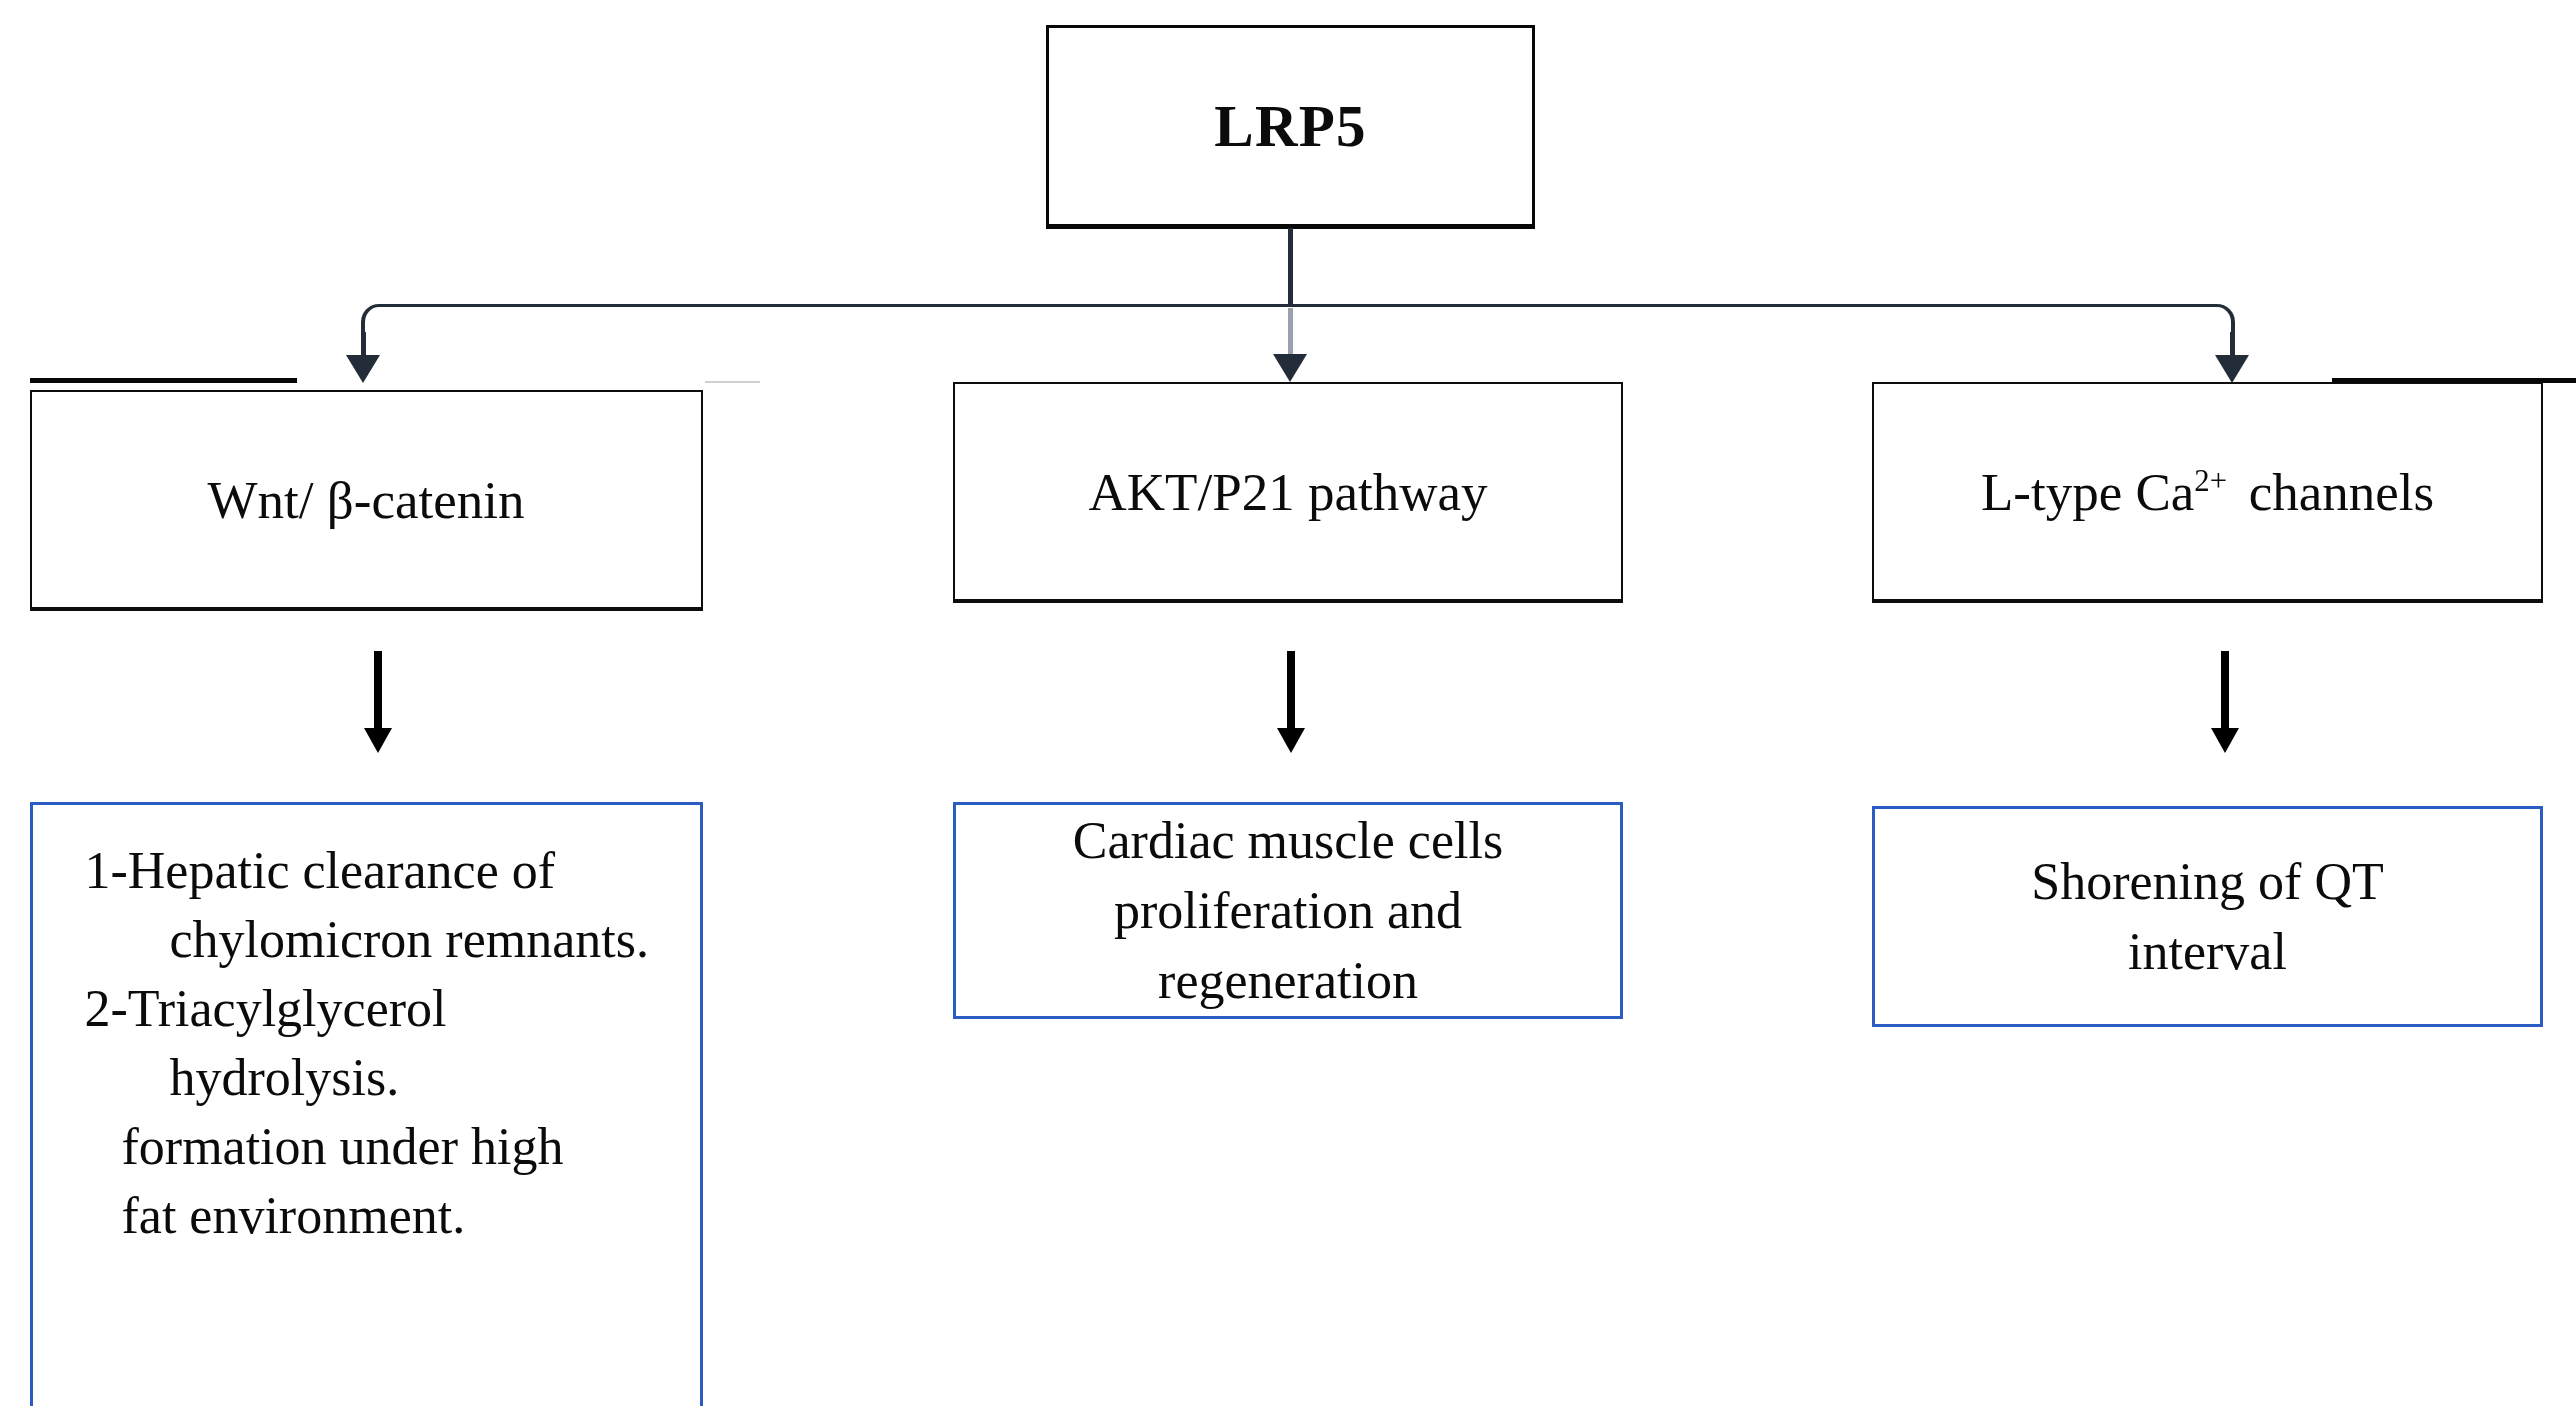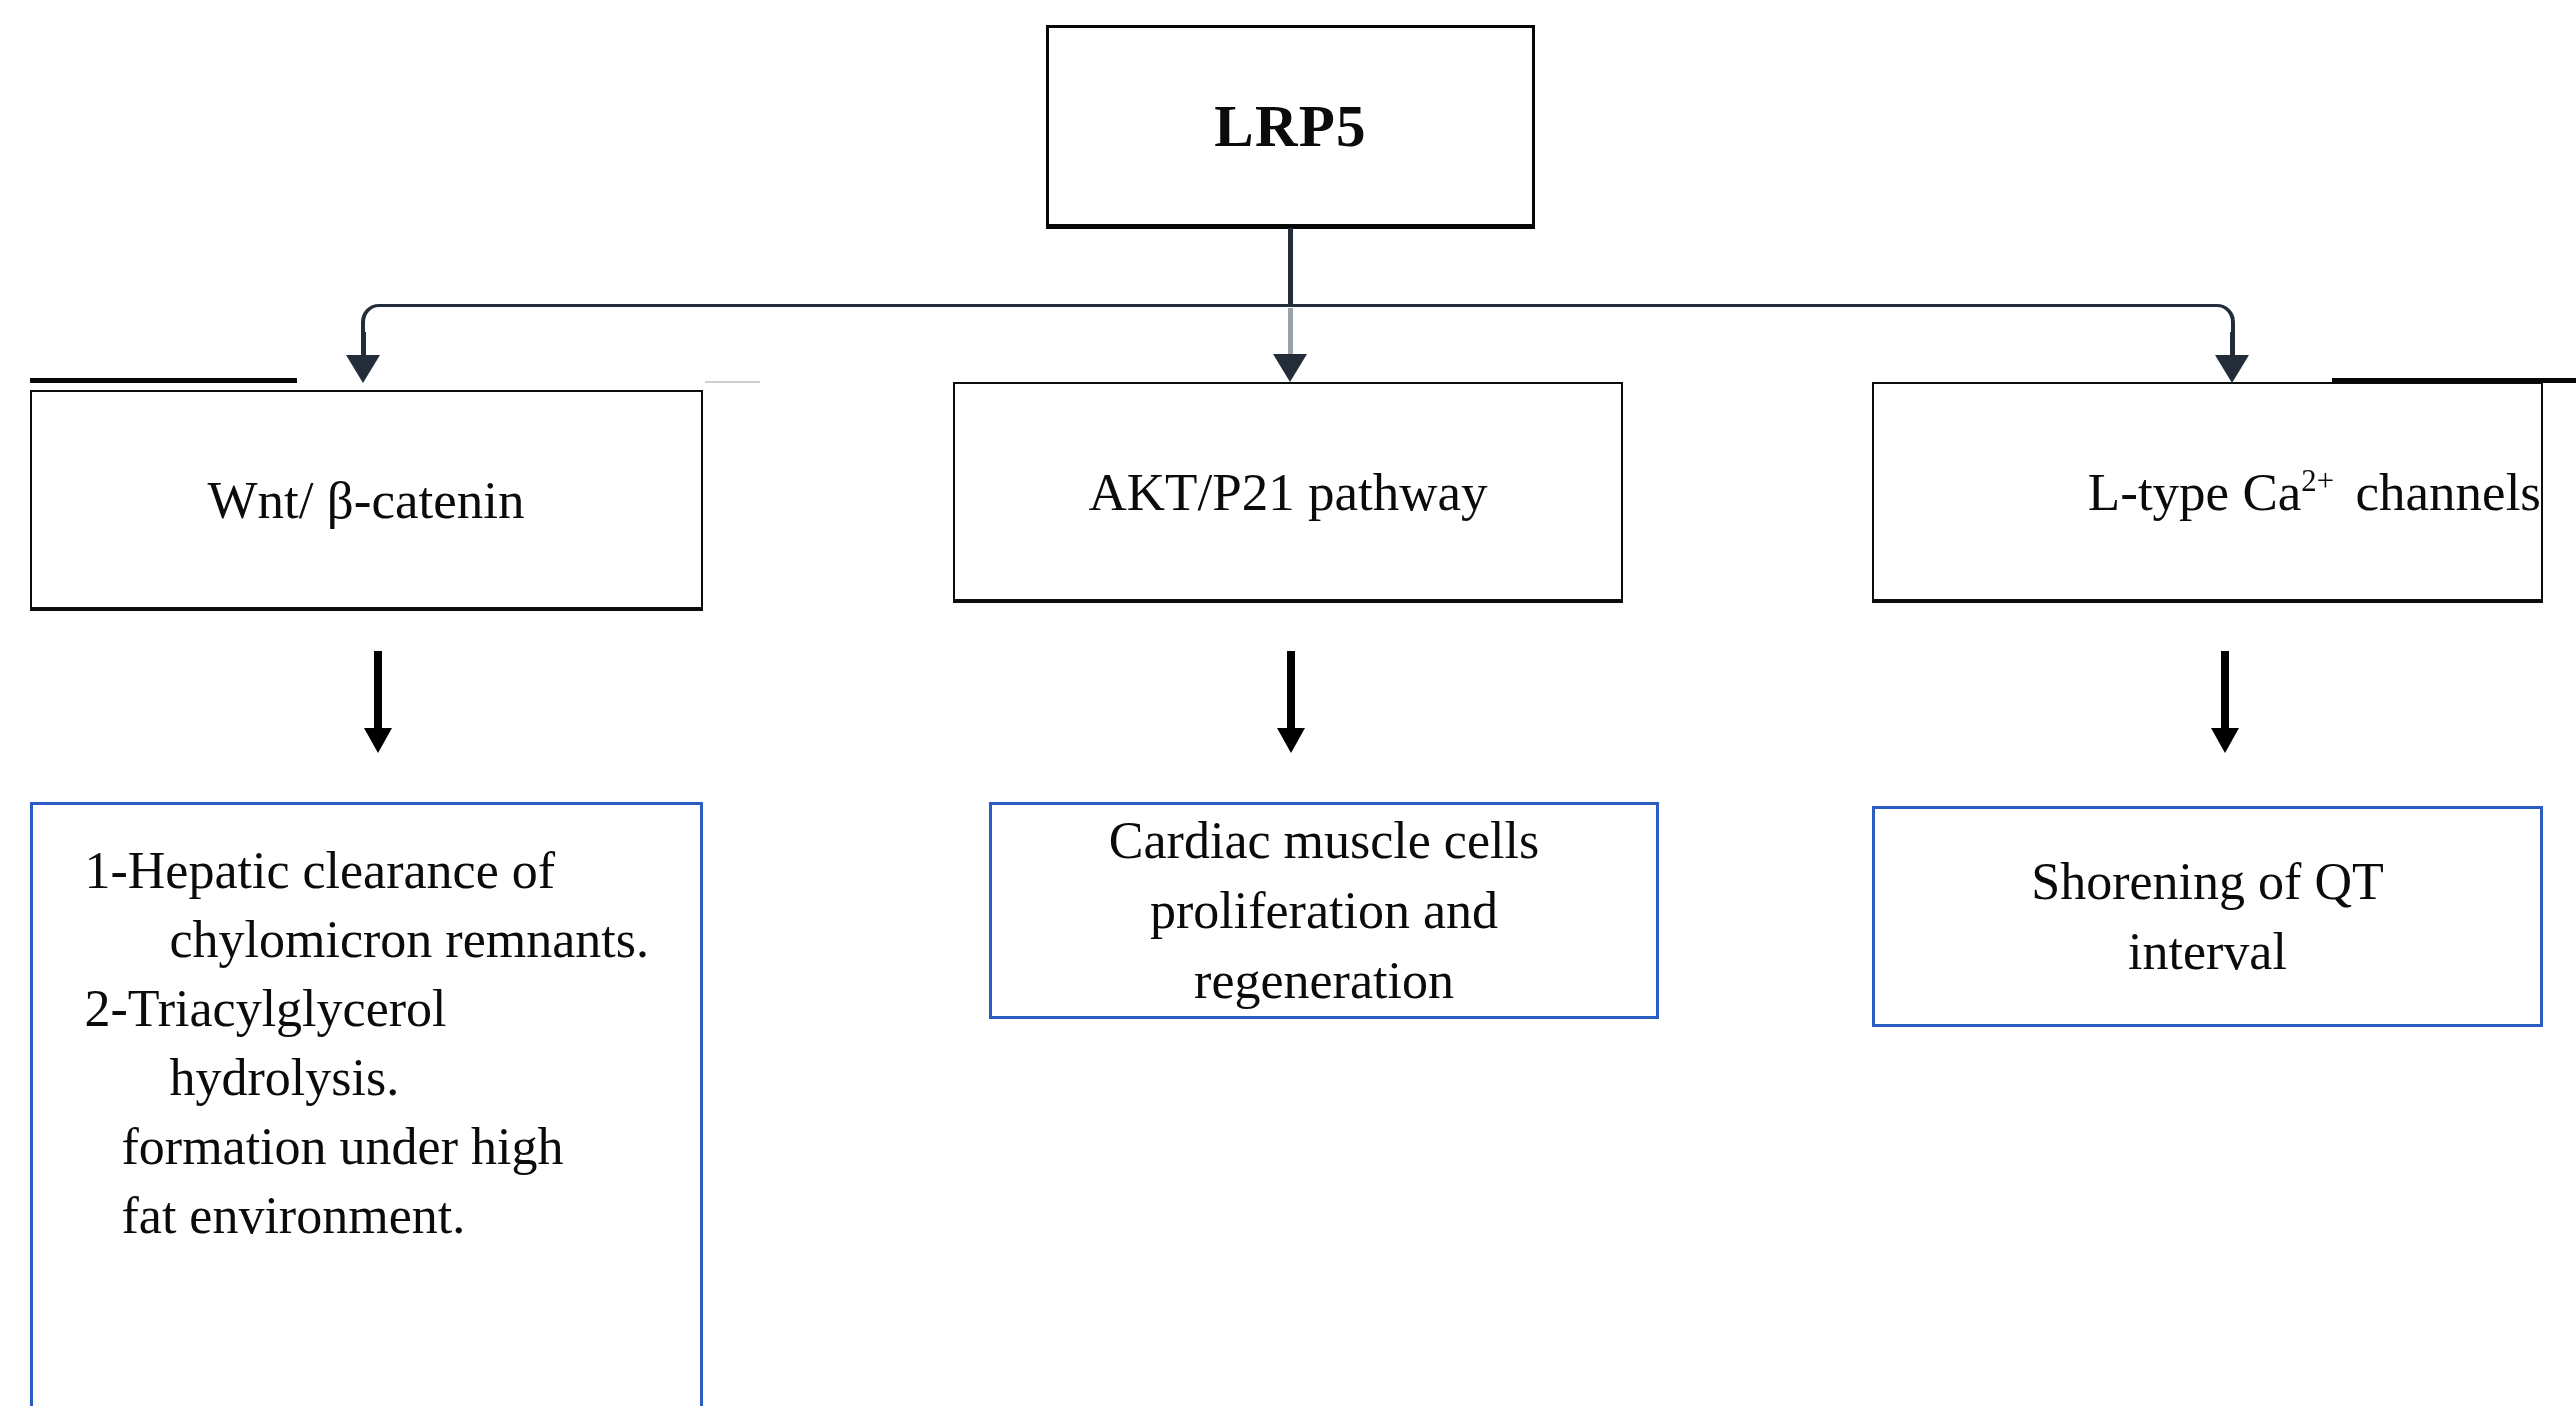--- a/index.html
+++ b/index.html
@@ -113,21 +113,21 @@
   <div class="arrowhead" style="left:2215px; top:355px;"></div>
 
   <div class="box row-box" style="left:29.5px; top:390px; width:673px; height:221px;">
     <span>Wnt/ β-catenin</span>
   </div>
 
   <div class="box row-box" style="left:953px; top:382px; width:670px; height:221px;">
     <span>AKT/P21 pathway</span>
   </div>
 
-  <div class="box row-box" style="left:1872px; top:382px; width:671px; height:221px;justify-content:flex-end;">
+  <div class="box row-box" style="left:1872px; top:382px; width:671px; height:221px;">
     <span><span>L-type Ca</span><span class="sup">2+</span><span class="gap-after">channels</span></span>
   </div>
 
   <div class="artifact" style="left:29.5px; top:378px; width:267px; height:5.4px; background:#070707;"></div>
   <div class="artifact" style="left:705px; top:381px; width:55px; height:2.4px; background:var(--faint);"></div>
   <div class="artifact" style="left:2332px; top:378px; width:244px; height:5.4px; background:#070707;"></div>
 
   <div class="sarrow-shaft" style="left:374px; top:651px; height:78px;"></div>
   <div class="sarrow-head" style="left:364px; top:728px;"></div>
 
@@ -141,21 +141,21 @@
     <div class="list-content">
       <div class="ln">1-Hepatic clearance of</div>
       <div class="ln ln-1">chylomicron remnants.</div>
       <div class="ln">2-Triacylglycerol</div>
       <div class="ln ln-1">hydrolysis.</div>
       <div class="ln ln-2">formation under high</div>
       <div class="ln ln-2">fat environment.</div>
     </div>
   </div>
 
-  <div class="box blue-box center-col" style="left:953px; top:802px; width:670px; height:217px; line-height:70px;margin-left:36px;">
+  <div class="box blue-box center-col" style="left:953px; top:802px; width:670px; height:217px; line-height:70px;">
     <div>Cardiac muscle cells</div>
     <div>proliferation and</div>
     <div>regeneration</div>
   </div>
 
   <div class="box blue-box center-col" style="left:1872px; top:806px; width:671px; height:221px; line-height:70px;">
     <div>Shorening of QT</div>
     <div>interval</div>
   </div>
 

